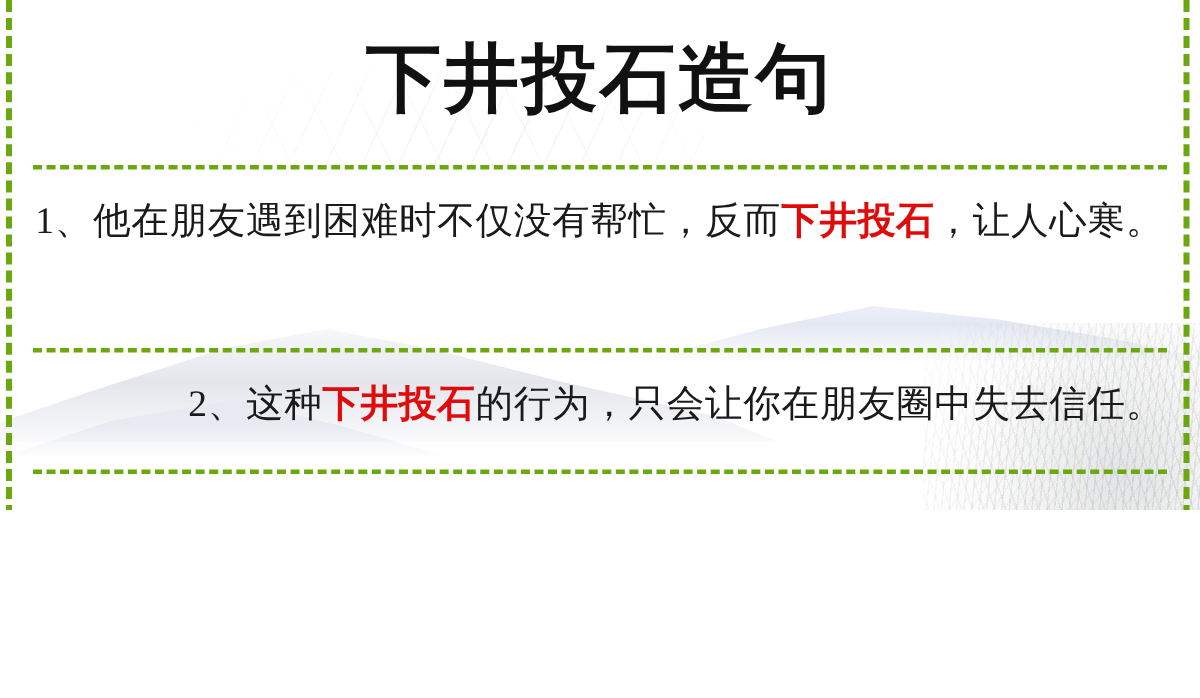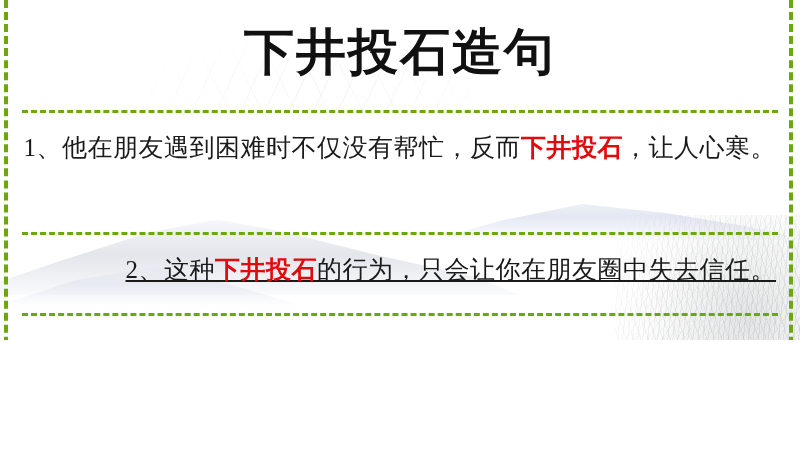--- a/index.html
+++ b/index.html
@@ -138,21 +138,21 @@
     right: 24px;
     font-family: "Liberation Serif", "DejaVu Serif", serif;
     font-size: 25px;
     line-height: 39px;
     color: #1a1a1a;
     letter-spacing: 0.5px;
     z-index: 4;
     text-align: right;
   }
   .s1 { top: 128px; }
-  .s2 { top: 250px; text-decoration: underline; }
+  .s2 { top: 250px; }
   .s3 { top: 328px; }
 
   .kw {
     color: #e00b0b;
     font-weight: bold;
   }
 
   
   #watermark {
     position: absolute;

